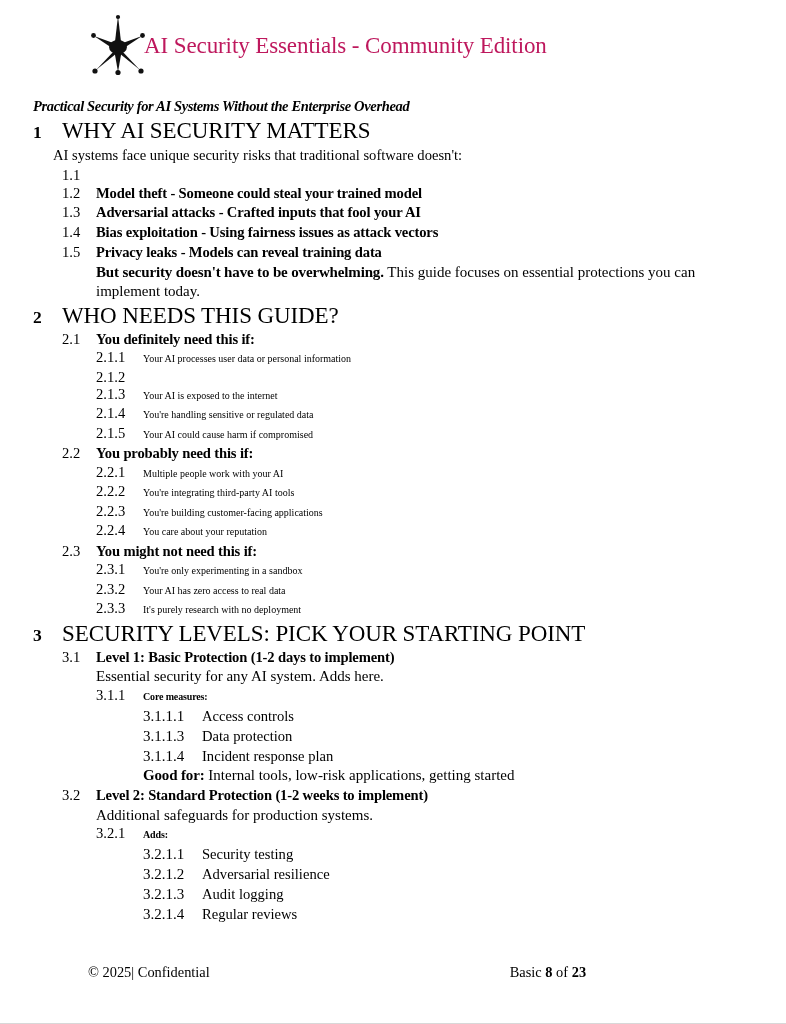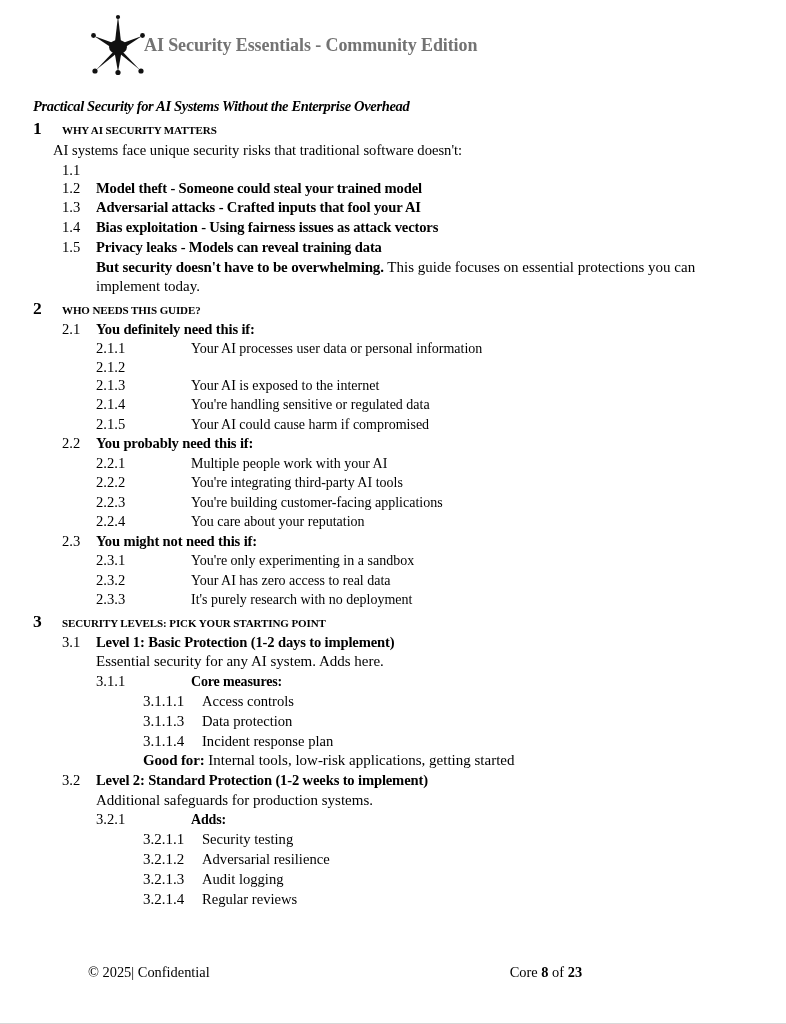--- a/index.html
+++ b/index.html
@@ -38,26 +38,26 @@
     box-sizing: border-box;
   }
   .logo-mark {
     width: 60px;
     height: 64px;
     flex: 0 0 60px;
     display: block;
     margin-right: -4px;
   }
   .doc-title {
-    font-size: 18px;
-    font-weight: bold;
+    font-size: 23px;
+    font-weight: normal;
     letter-spacing: -0.1px;
     line-height: 1.1;
     white-space: nowrap;
-    color: #737373;
+    color: #be185d;
   }
 
   
   .doc-subtitle {
     position: absolute;
     left: 33px;
     top: 98px;
     font-size: 14.5px;
     font-weight: bold;
     font-style: italic;
@@ -85,22 +85,22 @@
     margin-top: 1px;
     margin-bottom: 1px;
   }
   .lvl1 .num {
     width: 29px;
     flex: 0 0 29px;
     font-size: 17.5px;
     font-weight: bold;
   }
   .lvl1 .txt {
-    font-size: 11px;
-    font-weight: bold;
+    font-size: 23px;
+    font-weight: normal;
     letter-spacing: -0.1px;
   }
 
   
   .intro {
     margin-left: 20px;
     font-size: 14.6px;
     line-height: 19.5px;
     max-width: 660px;
     padding-top: 1px;
@@ -128,23 +128,22 @@
   
   .lvl3 {
     margin-left: 63px;
     }
   .lvl3 .num {
     width: 47px;
     flex: 0 0 47px;
     font-size: 14.6px;
   }
   .lvl3 .txt {
-    font-size: 14px;
+    font-size: 10px;
     line-height: 19.4px;
-    margin-left: 48px;
   }
   .lvl3 .txt.bold { font-weight: bold; letter-spacing: -0.15px; }
 
   
   .lvl4 {
     margin-left: 110px;
   }
   .lvl4 .num {
     width: 59px;
     flex: 0 0 59px;
@@ -388,17 +387,17 @@
     </div>
     <div class="row lvl4">
       <span class="num">3.2.1.4</span>
       <span class="txt">Regular reviews</span>
     </div>
 
   </div>
 
   <div class="doc-footer">
     <span class="footer-left">© 2025| Confidential</span>
-    <span class="footer-right"><span>Core </span><span class="pnum">8</span><span> of </span><span class="pnum">23</span></span>
+    <span class="footer-right"><span>Basic </span><span class="pnum">8</span><span> of </span><span class="pnum">23</span></span>
   </div>
 
   <div class="page-edge"></div>
 </div>
 
 </body></html>

